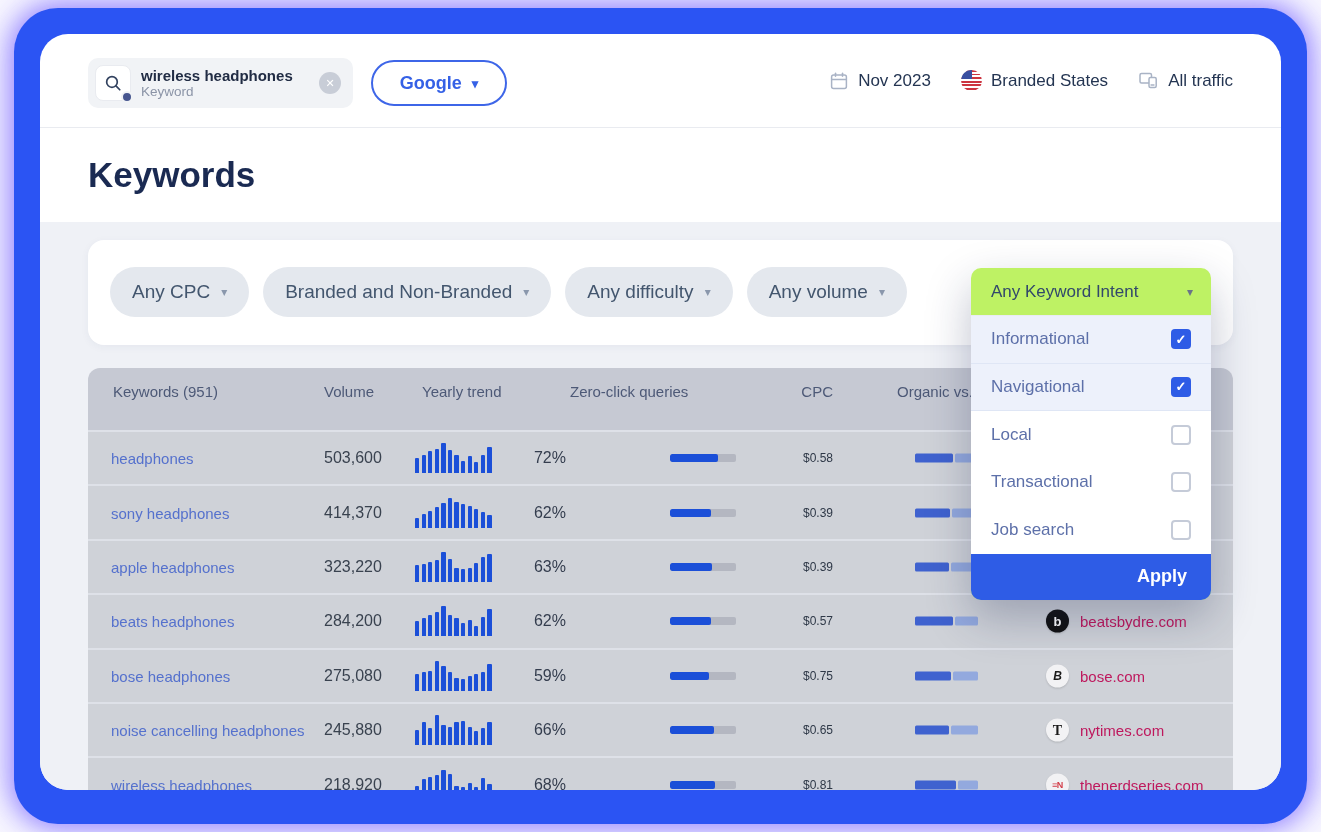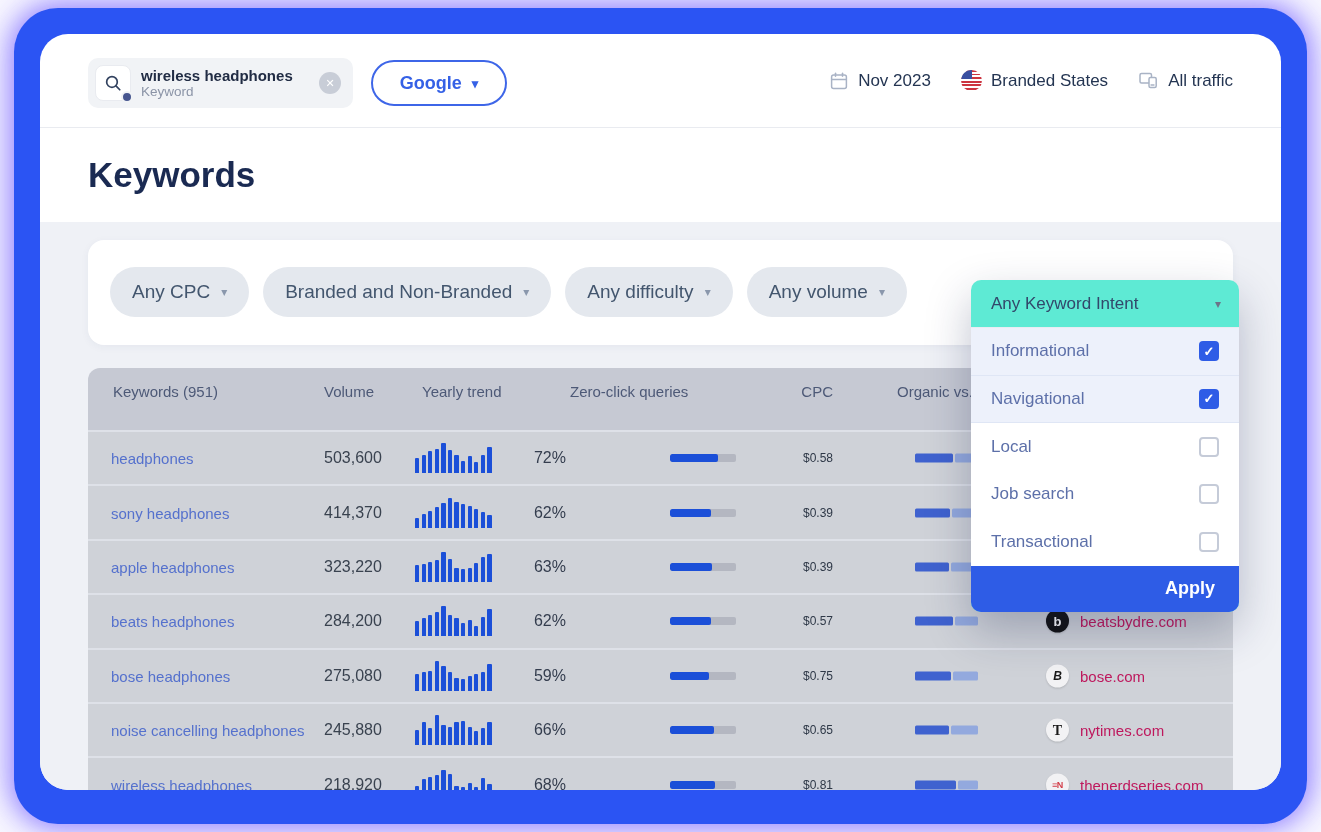--- a/index.html
+++ b/index.html
@@ -76,21 +76,21 @@
   .c-fav { left:958px; width:23px; height:23px; border-radius:50%; background:#f2f2f4;
            box-shadow:0 1px 2px rgba(0,0,0,.15); display:flex; align-items:center; justify-content:center;
            font-size:12px; color:#1a1a1a; overflow:hidden; }
   .c-fav.fav-beats { background:#111111; color:#ffffff; font-weight:700; font-size:13px; }
   .c-fav.fav-bose  { font-weight:700; font-style:italic; }
   .c-fav.fav-nyt   { font-family:"Liberation Serif", serif; font-weight:700; font-size:14px; }
   .c-fav.fav-nerd  { color:#d23b47; font-weight:700; font-size:9px; letter-spacing:-.5px; }
   .c-dom { left:992px; font-size:15px; color:#be185d; white-space:nowrap; cursor:pointer; }
 
   
-  .dropdown { position:absolute; left:931px; top:246px; width:268px; background:#5eead4; border-radius:10px;
+  .dropdown { position:absolute; left:931px; top:234px; width:240px; background:#bef264; border-radius:10px;
               box-shadow:0 18px 45px rgba(25,35,80,.28); z-index:10; overflow:hidden; }
   .dd-header { height:48px; display:flex; align-items:center; padding:0 18px 0 20px;
                border-bottom:1px solid #e9ecf2; cursor:pointer; }
   .dd-header .lbl { font-size:17px; color:#32486b; flex:1; }
   .dd-header .caret { color:#6b7488; }
   .dd-option { height:47.5px; display:flex; align-items:center; padding:0 20px; cursor:pointer; background:#fff; }
   .dd-option.checked { background:#edf1fb; border-bottom:1px solid #dfe6f5; }
   .dd-option .lbl { flex:1; font-size:17px; color:#5d70a9; }
   .cbox { width:20px; height:20px; border-radius:4px; border:2px solid #c5cbd8; background:#fff; flex:0 0 auto;
           display:flex; align-items:center; justify-content:center; cursor:pointer; }
@@ -409,25 +409,25 @@
           </div>
           <div class="dd-option checked">
             <span class="lbl">Navigational</span>
             <span class="cbox on">✓</span>
           </div>
           <div class="dd-option">
             <span class="lbl">Local</span>
             <span class="cbox"></span>
           </div>
           <div class="dd-option">
-            <span class="lbl">Job search</span>
+            <span class="lbl">Transactional</span>
             <span class="cbox"></span>
           </div>
           <div class="dd-option">
-            <span class="lbl">Transactional</span>
+            <span class="lbl">Job search</span>
             <span class="cbox"></span>
           </div>
         </div>
       <button class="dd-apply">Apply</button>
     </div>
 
   </div>
 </div>
 
 </body></html>

